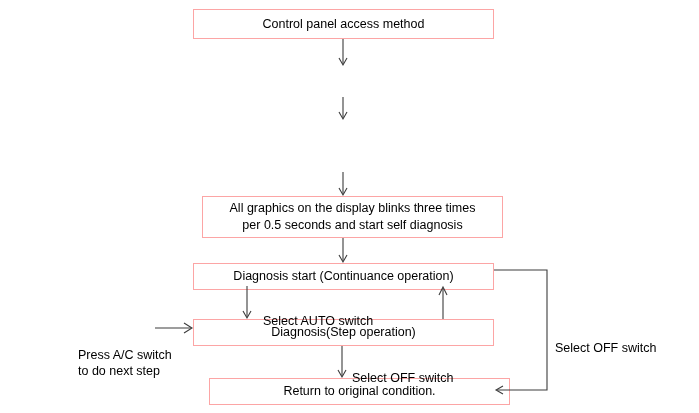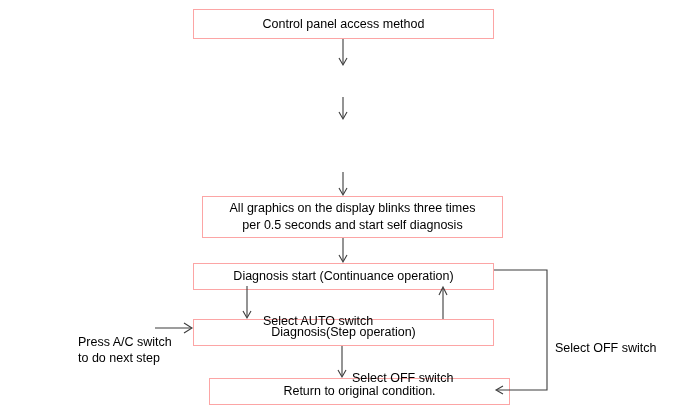--- a/index.html
+++ b/index.html
@@ -102,21 +102,21 @@
   </div>
 
   <div class="edge-label" style="left:352px; top:354px;">
     <span>Select OFF switch</span>
   </div>
 
   <div class="edge-label right-label" style="left:555px; top:324px;">
     <span>Select OFF switch</span>
   </div>
 
-  <div class="edge-label" style="left:78px; top:318px; text-align:left;">
+  <div class="edge-label" style="left:78px; top:331px; text-align:left;">
     <span>Press A/C switch
 to do next step</span>
   </div>
 
   <svg class="wires" viewBox="0 0 699 413">
 
     <line x1="343" y1="39" x2="343" y2="64"></line>
     <polyline class="head" points="339,58 343,65 347,58"></polyline>
 
     <line x1="343" y1="97" x2="343" y2="118"></line>

